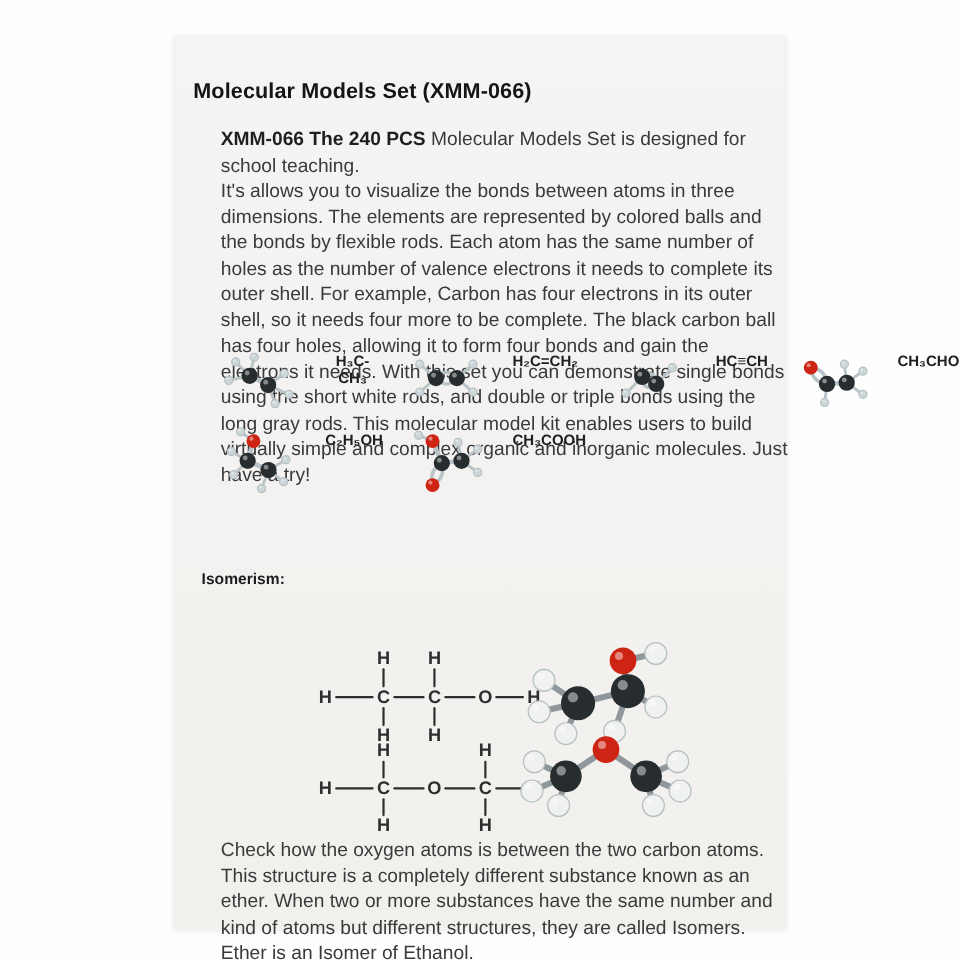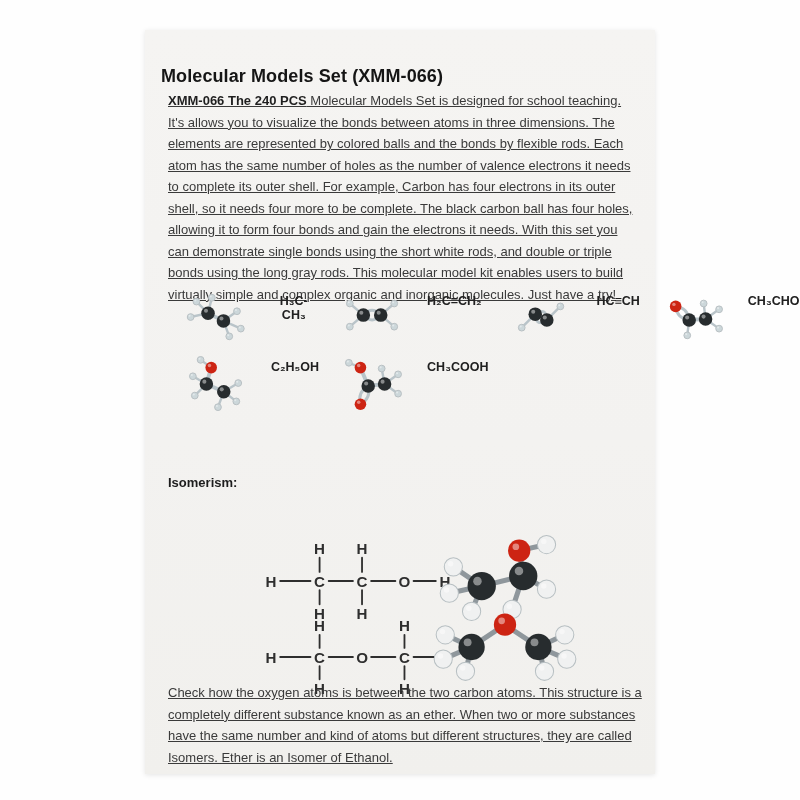--- a/index.html
+++ b/index.html
@@ -10,21 +10,21 @@
   .sheet{
     position:absolute;left:145px;top:30px;width:510px;height:744px;
     background:linear-gradient(180deg,#f5f4f2 0%,#f3f2f0 55%,#f1f0ed 100%);
     box-shadow:0 1px 5px rgba(0,0,0,0.10);
   }
   .title{
     position:absolute;top:36px;left:16px;width:100%;text-align:left;margin:0;
     font-size:18px;font-weight:700;color:#151515;letter-spacing:0.1px;
   }
   .para{
-    position:absolute;margin:0;font-size:13px;line-height:21.5px;color:#3a3a3a;text-decoration:underline;
+    position:absolute;margin:16px;font-size:16px;line-height:21.5px;color:#3a3a3a;
   }
   .para strong{color:#1f1f1f;}
   .intro{left:23px;top:60px;width:474px;}
   .heading{position:absolute;margin:0;font-size:13px;font-weight:700;color:#1d1d1d;}
   .models-heading{left:23px;top:248px;}
   .grid{
     position:absolute;left:18px;top:260px;width:462px;
     display:grid;grid-template-columns:repeat(4,1fr);row-gap:10px;
   }
   .cell{margin:0;display:flex;flex-direction:row;align-items:flex-start;}

